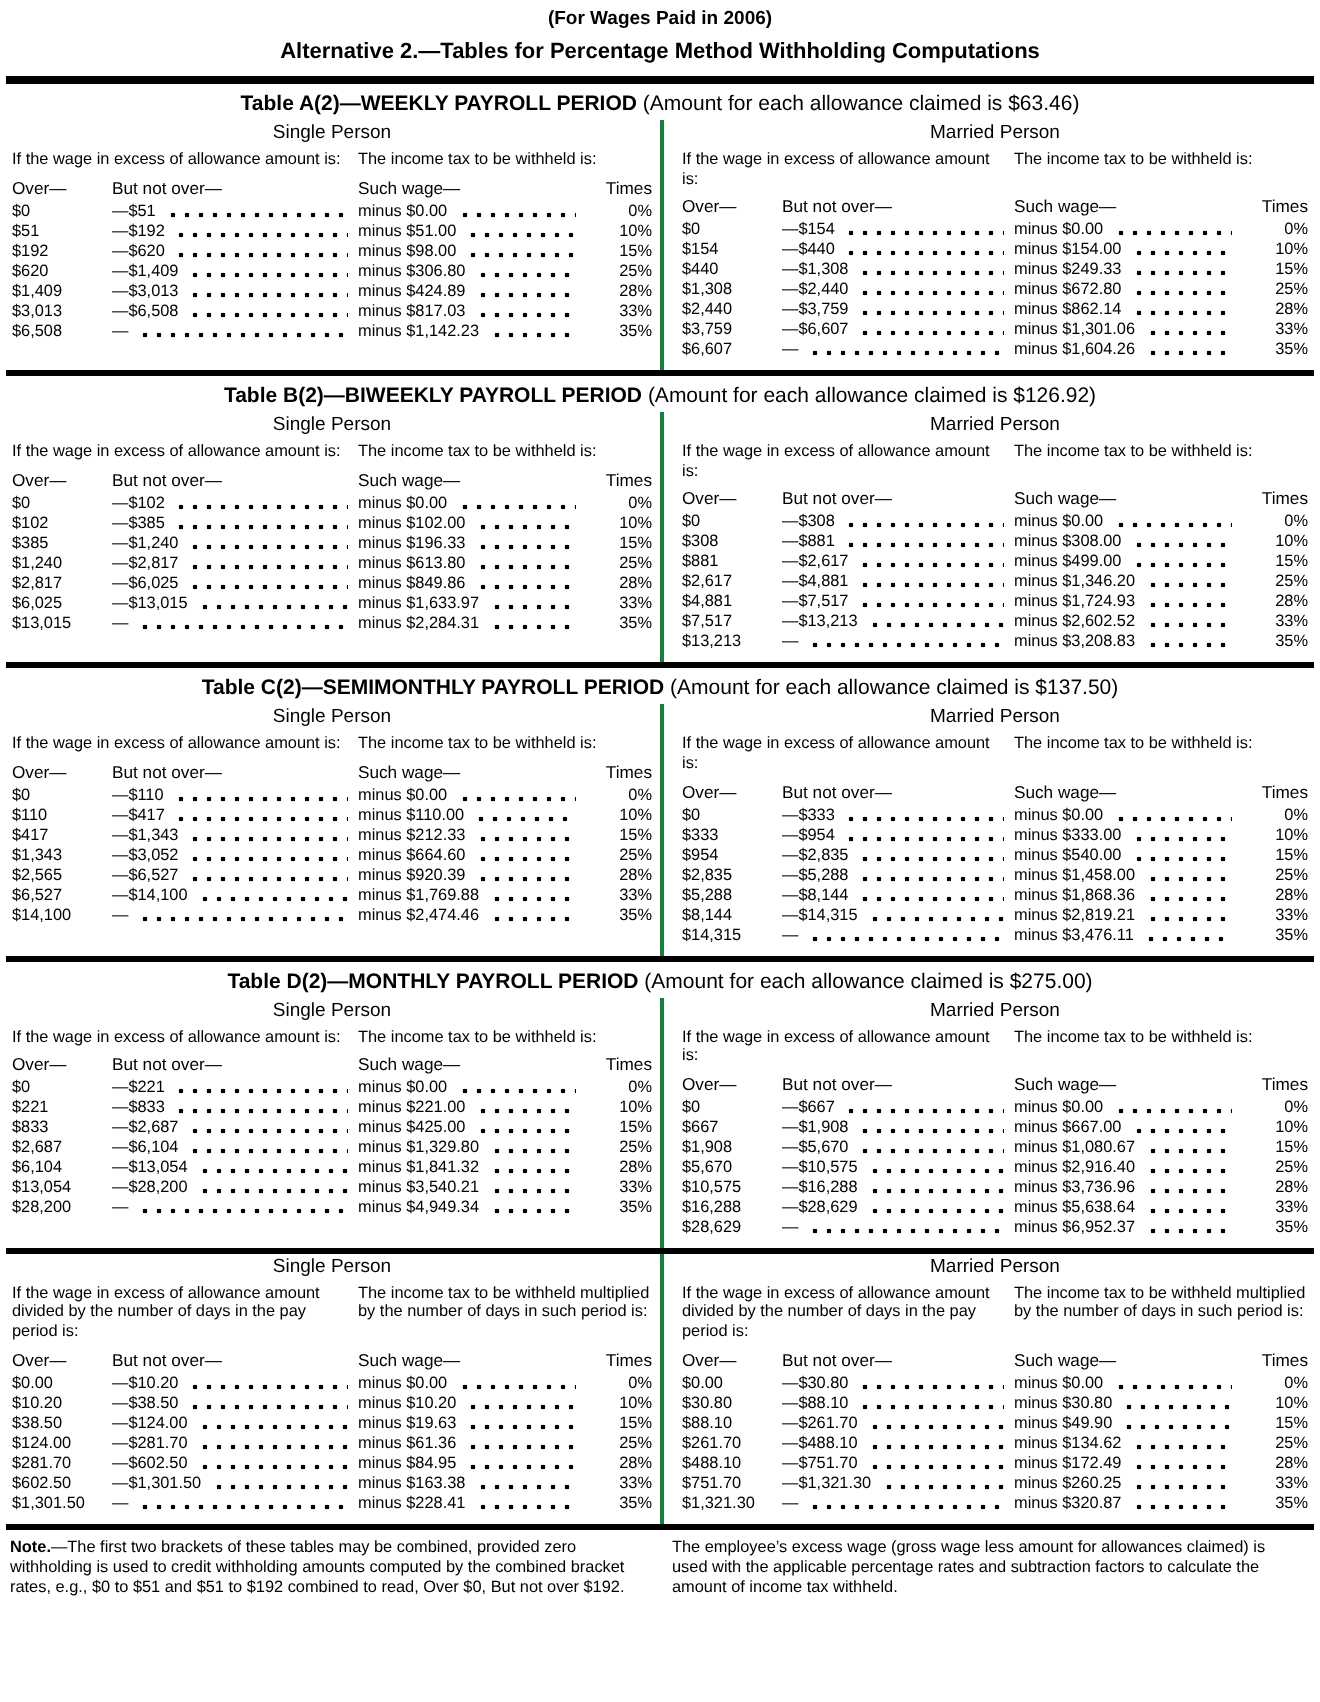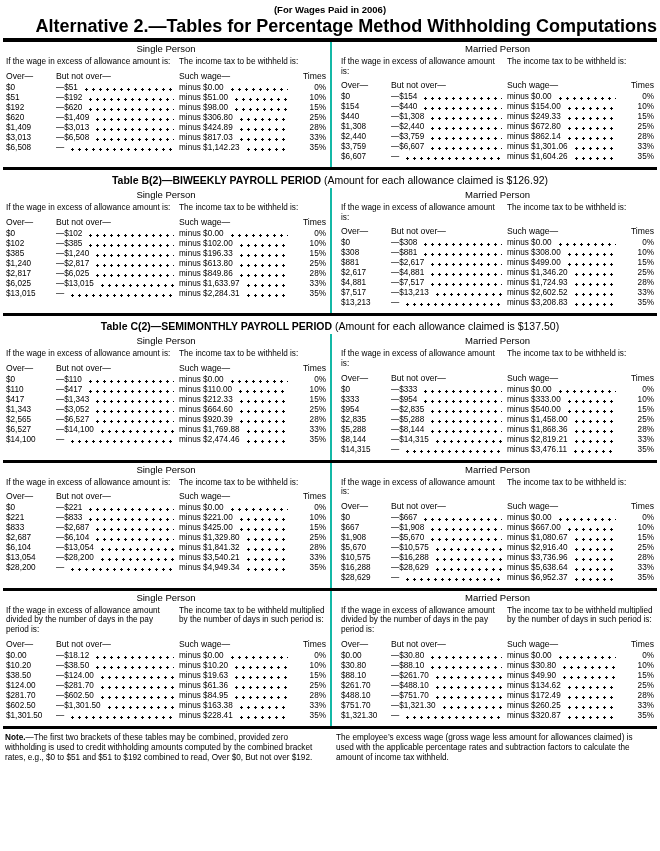--- a/index.html
+++ b/index.html
@@ -1,29 +1,29 @@
 <!DOCTYPE html>
 <html><head>
 <meta charset="utf-8">
 <style>
   html,body{margin:0;padding:0;background:#fff;}
   body{width:660px;height:851px;overflow:hidden;color:#000;
        font-family:"Liberation Sans","DejaVu Sans",sans-serif;
        -webkit-font-smoothing:antialiased;}
   .page{padding:2px 3px 0 3px;}
   .doc-subtitle{text-align:center;font-size:9.5px;font-weight:bold;line-height:12px;padding-top:2px;}
-  .doc-title{text-align:right;font-size:18px;font-weight:bold;line-height:20px;}
+  .doc-title{text-align:center;font-size:11px;font-weight:bold;line-height:20px;}
   .rule-top{height:4px;background:#000;margin-top:2px;}
   .rule-mid{height:3px;background:#000;}
   .tbl-title{text-align:center;font-size:10.5px;line-height:14px;padding:3px 0 1px 0;}
   .tbl-title .b{font-weight:bold;}
   .tbl-title.two div{font-weight:bold;}
   .halves{display:flex;align-items:stretch;}
   .half{width:50%;box-sizing:border-box;padding:0 4px 5px 3px;}
-  .half.right{border-left:2px solid #14b8a6;padding-left:9px;padding-right:3px;}
+  .half.right{border-left:2px solid #15803d;padding-left:9px;padding-right:3px;}
   .person{text-align:center;font-weight:normal;font-size:9.5px;line-height:13px;margin-top:0;}
   .hdr{display:flex;font-size:8.2px;line-height:9.6px;margin-top:2px;}
   .hdr .hl{flex:1;padding-right:8px;}
   .hdr .hr{width:147px;}
   .colhead{display:flex;font-size:8.6px;line-height:11px;margin-top:4px;margin-bottom:1px;}
   .c1{width:50px;}
   .c2{flex:1;display:flex;min-width:0;}
   .c3{width:114px;display:flex;}
   .c4{width:33px;text-align:right;}
   .colhead .c2{display:block;}
@@ -41,20 +41,21 @@
 </head>
 <body>
 
 <div class="page">
   <div class="doc-subtitle">(For Wages Paid in 2006)</div>
   <div class="doc-title">Alternative 2.—Tables for Percentage Method Withholding Computations</div>
   <div class="rule-top"></div>
 
   <main>
       <section class="table-section">
+        <div class="tbl-title"><span class="b">Table A(2)—WEEKLY PAYROLL PERIOD</span> <span>(Amount for each allowance claimed is $63.46)</span></div>
         <div class="halves">
           <div class="half">
             <div class="person">Single Person</div>
             <div class="hdr">
               <div class="hl">If the wage in excess of allowance amount is:</div>
               <div class="hr">The income tax to be withheld is:</div>
             </div>
             <div class="colhead">
               <div class="c1">Over—</div>
               <div class="c2">But not over—</div>
@@ -640,20 +641,21 @@
                 <span class="txt">minus $3,476.11</span>
                 <span class="leader"></span>
               </div>
               <div class="c4">35%</div>
             </div>
           </div>
         </div>
       </section>
       <div class="rule-mid"></div>
       <section class="table-section">
+        <div class="tbl-title"><span class="b">Table D(2)—MONTHLY PAYROLL PERIOD</span> <span>(Amount for each allowance claimed is $275.00)</span></div>
         <div class="halves">
           <div class="half">
             <div class="person">Single Person</div>
             <div class="hdr">
               <div class="hl">If the wage in excess of allowance amount is:</div>
               <div class="hr">The income tax to be withheld is:</div>
             </div>
             <div class="colhead">
               <div class="c1">Over—</div>
               <div class="c2">But not over—</div>
@@ -855,21 +857,21 @@
             </div>
             <div class="colhead">
               <div class="c1">Over—</div>
               <div class="c2">But not over—</div>
               <div class="c3">Such wage—</div>
               <div class="c4">Times</div>
             </div>
             <div class="row">
               <div class="c1">$0.00</div>
               <div class="c2">
-                <span class="txt">—$18.12</span>
+                <span class="txt">—$10.20</span>
                 <span class="leader"></span>
               </div>
               <div class="c3">
                 <span class="txt">minus $0.00</span>
                 <span class="leader"></span>
               </div>
               <div class="c4">0%</div>
             </div>
             <div class="row">
               <div class="c1">$10.20</div>

